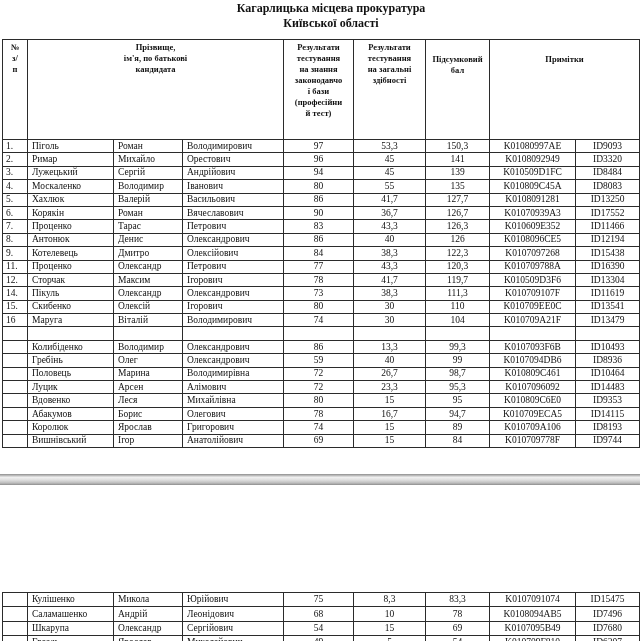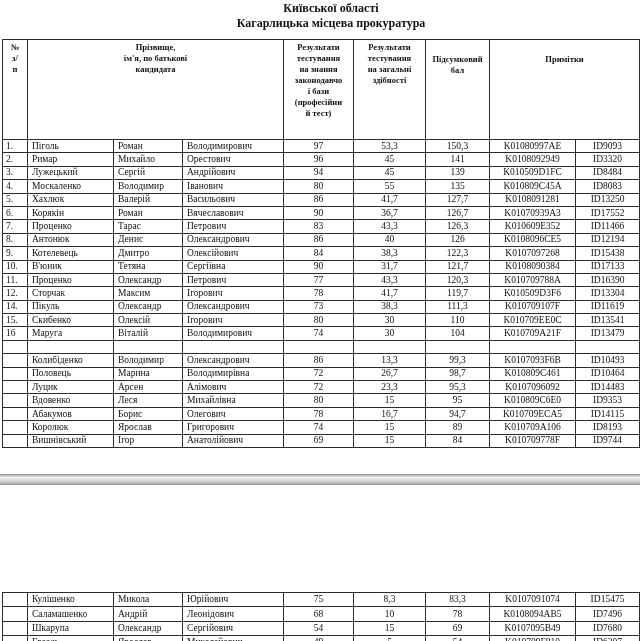--- a/index.html
+++ b/index.html
@@ -42,22 +42,22 @@
     background:linear-gradient(to bottom,#8d8d8d 0%,#f0f0f0 30%,#dedede 55%,#bcbcbc 82%,#8d8d8d 100%);
   }
 </style>
 </head>
 <body>
 
 <div>
 
   <div class="page" style="top:0;height:474px;">
     <div class="doc-title">
+      <div>Кагарлицька місцева прокуратура</div>
       <div>Київської області</div>
-      <div>Кагарлицька місцева прокуратура</div>
     </div>
 
     <table class="tbl tbl1">
       <colgroup>
         <col style="width:25px">
           <col style="width:86px">
           <col style="width:69px">
         <col style="width:101px">
           <col style="width:70px">
           <col style="width:72px">
@@ -183,31 +183,20 @@
             <td class="c-text">Котелевець</td>
             <td class="c-text">Дмитро</td>
             <td class="c-text">Олексійович</td>
             <td class="c-center">84</td>
             <td class="c-center">38,3</td>
             <td class="c-center">122,3</td>
             <td class="c-center">K0107097268</td>
             <td class="c-center">ID15438</td>
           </tr>
           <tr>
-            <td class="c-num">10.</td>
-            <td class="c-text">В'юник</td>
-            <td class="c-text">Тетяна</td>
-            <td class="c-text">Сергіївна</td>
-            <td class="c-center">90</td>
-            <td class="c-center">31,7</td>
-            <td class="c-center">121,7</td>
-            <td class="c-center">K0108090384</td>
-            <td class="c-center">ID17133</td>
-          </tr>
-          <tr>
             <td class="c-num">11.</td>
             <td class="c-text">Проценко</td>
             <td class="c-text">Олександр</td>
             <td class="c-text">Петрович</td>
             <td class="c-center">77</td>
             <td class="c-center">43,3</td>
             <td class="c-center">120,3</td>
             <td class="c-center">K010709788A</td>
             <td class="c-center">ID16390</td>
           </tr>
@@ -269,20 +258,31 @@
           <tr>
             <td class="c-num"></td>
             <td class="c-text">Колибіденко</td>
             <td class="c-text">Володимир</td>
             <td class="c-text">Олександрович</td>
             <td class="c-center">86</td>
             <td class="c-center">13,3</td>
             <td class="c-center">99,3</td>
             <td class="c-center">K0107093F6B</td>
             <td class="c-center">ID10493</td>
+          </tr>
+          <tr>
+            <td class="c-num"></td>
+            <td class="c-text">Гребінь</td>
+            <td class="c-text">Олег</td>
+            <td class="c-text">Олександрович</td>
+            <td class="c-center">59</td>
+            <td class="c-center">40</td>
+            <td class="c-center">99</td>
+            <td class="c-center">K0107094DB6</td>
+            <td class="c-center">ID8936</td>
           </tr>
           <tr>
             <td class="c-num"></td>
             <td class="c-text">Половець</td>
             <td class="c-text">Марина</td>
             <td class="c-text">Володимирівна</td>
             <td class="c-center">72</td>
             <td class="c-center">26,7</td>
             <td class="c-center">98,7</td>
             <td class="c-center">K010809C461</td>

